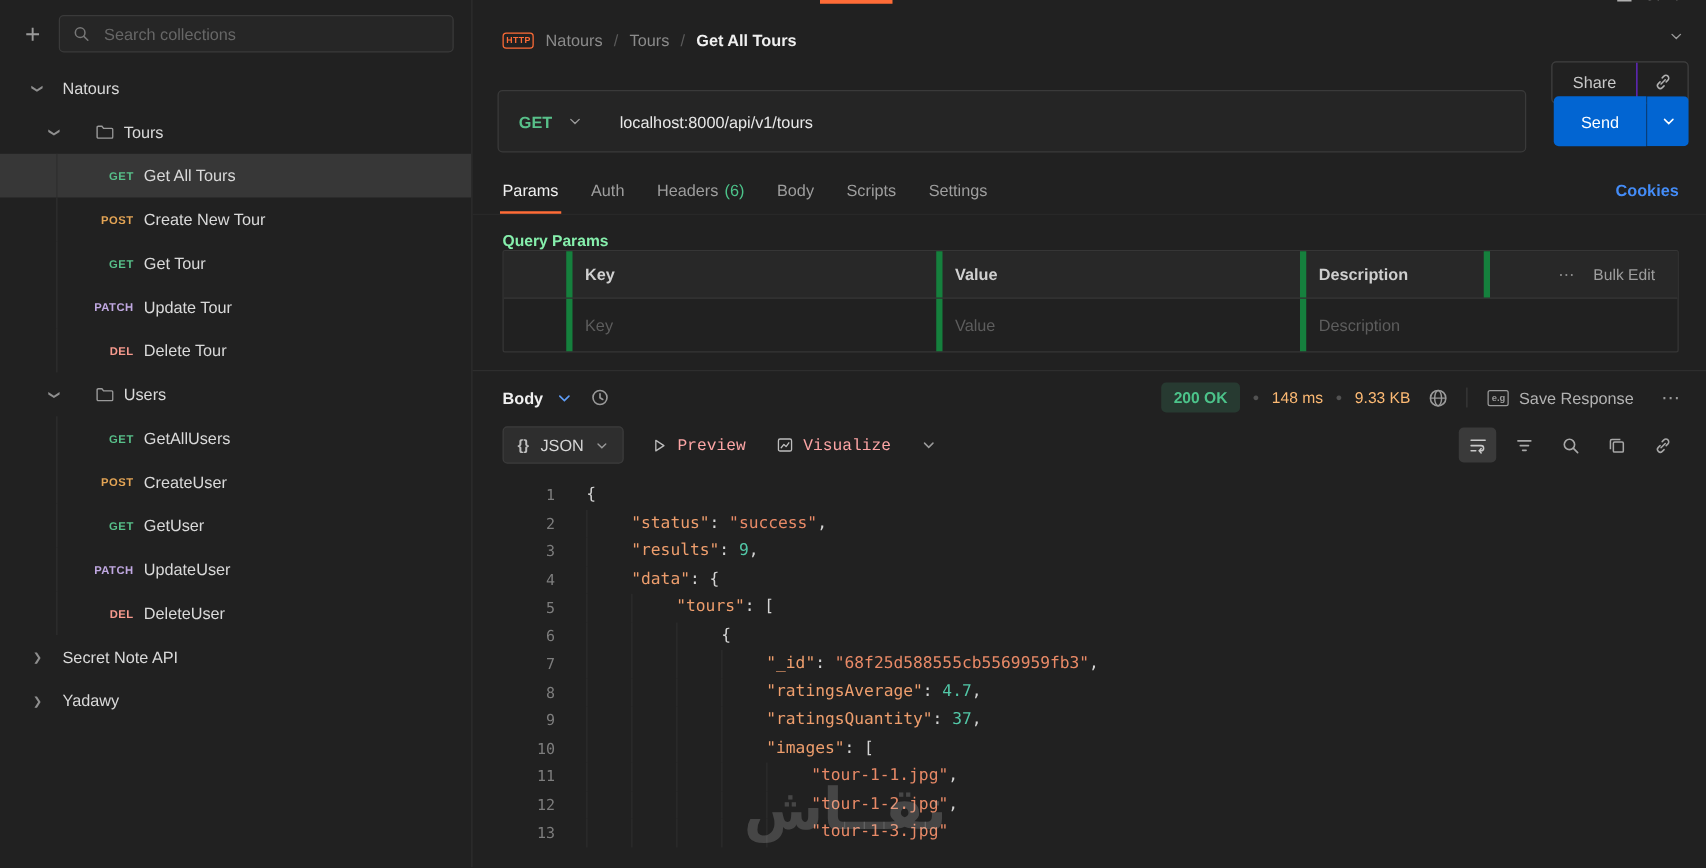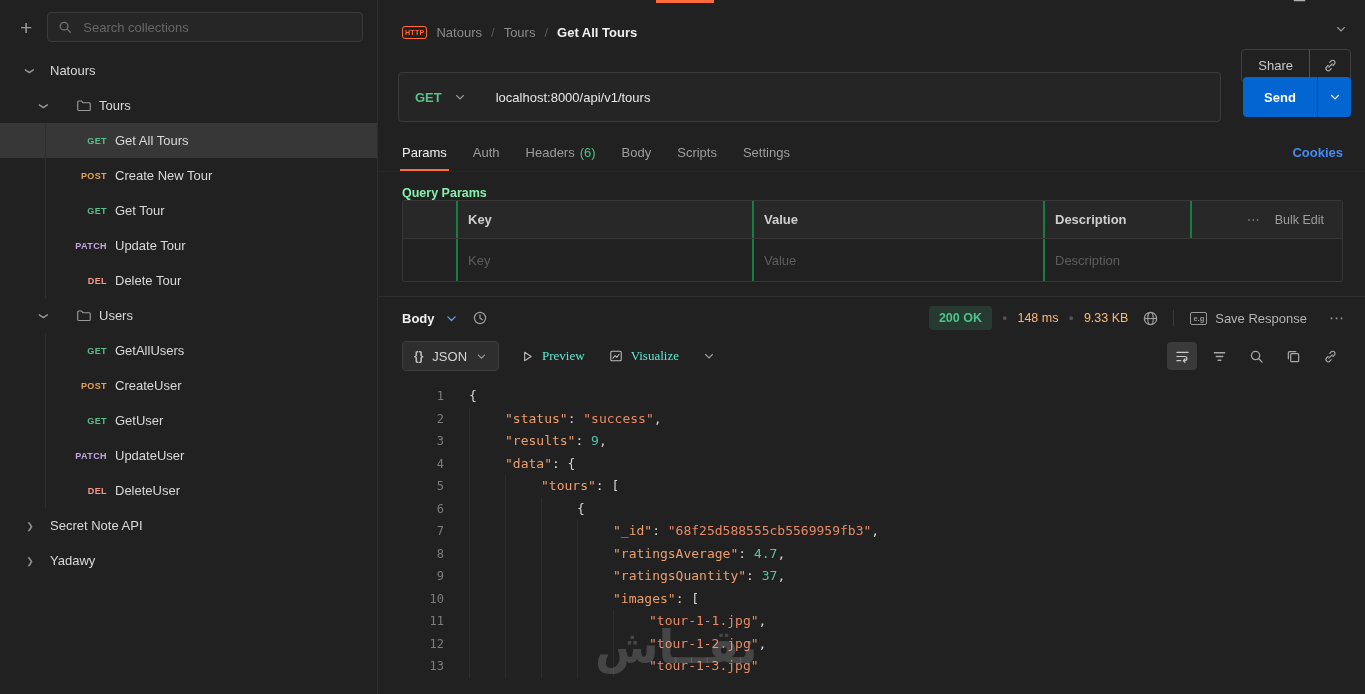--- a/index.html
+++ b/index.html
@@ -46,38 +46,38 @@
   .caret-btn { background:none; border:none; display:flex; align-items:center; padding:6px 4px; cursor:pointer; }
   .share-group { display:flex; border:1px solid #404040; border-radius:4px; overflow:hidden; height:34px; margin-left:14px; }
   .share-btn { padding:0 16px; color:#c9c9c9; font-size:13px; background:none; border:none; border-right:1px solid #6d28d9; font-family:inherit; cursor:pointer; }
   .link-btn { width:40px; display:flex; align-items:center; justify-content:center; background:none; border:none; cursor:pointer; }
 
   .url-row { display:flex; align-items:center; gap:22px; padding:8px 14px 12px 20px; }
   .url-bar { flex:1; height:50px; background:#252525; border:1px solid #3a3a3a; border-radius:4px; display:flex; align-items:center; }
   .method-select { display:flex; align-items:center; gap:12px; height:100%; padding:0 16px 0 16px; background:none; border:none; font-size:13px; font-weight:700; font-family:inherit; cursor:pointer; }
   .url-input { flex:1; height:100%; background:transparent; border:none; outline:none; color:#e8e8e8; font-size:13px; font-family:inherit; padding-left:14px; }
   .send-group { display:flex; height:40px; flex:none; }
-  .send-btn { width:74px; background:var(--send,#0265d2); color:#fff; font-size:13px; font-weight:700; border:none; border-radius:4px 0 0 4px; font-family:inherit; cursor:pointer; }
+  .send-btn { width:74px; background:var(--send,#0265d2); color:#fff; font-size:13px; font-weight:400; border:none; border-radius:4px 0 0 4px; font-family:inherit; cursor:pointer; }
   .send-caret { width:34px; background:var(--send,#0265d2); border:none; border-left:1px solid rgba(0,0,0,.3); border-radius:0 4px 4px 0; display:flex; align-items:center; justify-content:center; cursor:pointer; }
 
   .tabs-row { display:flex; align-items:center; justify-content:space-between; height:38px; padding:0 22px 0 24px; border-bottom:1px solid #282828;gap:34px; }
   .tabs { display:flex; gap:26px; height:100%; }
   .tab { display:flex; align-items:center; gap:5px; font-size:13px; color:#9e9e9e; height:100%; position:relative; cursor:pointer; }
   .tab.active { color:#f0f0f0; }
   .tab.active::after { content:""; position:absolute; bottom:0; left:-2px; right:-2px; height:2px; background:var(--accent,#ff6c37); }
   .tab .count { color:var(--green,#4cc38a); }
   .cookies { color:var(--blue,#448cf7); font-size:13px; font-weight:600; cursor:pointer; }
 
   .params-section { padding:14px 22px 0 24px; flex:none; }
   .section-title { font-size:12.5px; font-weight:700; color:#86efac; margin-bottom:0; }
   .qp-table { border:1px solid #363636; border-radius:2px; font-size:13px; }
   .qp-row { display:grid; grid-template-columns:55px 296px 291px 1fr 150px; height:38px; }
   .qp-row.qp-head { background:#282828; border-bottom:1px solid #363636; }
   .qp-row.qp-body { grid-template-columns:55px 296px 291px 1fr; height:42px; }
-  .qp-cell { display:flex; align-items:center; padding:0 10px; border-right:2px solid #15803d; color:#cfcfcf; font-weight:600; overflow:hidden; }
+  .qp-cell { display:flex; align-items:center; padding:0 10px; border-right:5px solid #15803d; color:#cfcfcf; font-weight:600; overflow:hidden; }
   .qp-cell:last-child { border-right:none; }
   .qp-body .qp-cell { font-weight:400; }
   .ph { color:#5d5d5d; }
   .qp-bulk { justify-content:flex-end; gap:14px; color:#9e9e9e; font-size:12.5px; font-weight:400; padding-right:18px; }
   .dots { color:#8a8a8a; letter-spacing:1px; font-size:13px; }
 
   .response { flex:1; min-height:0; display:flex; flex-direction:column; margin-top:14px; border-top:1px solid #2e2e2e; }
   .resp-meta { height:42px; flex:none; display:flex; align-items:center; justify-content:space-between; padding:0 14px 0 24px; }
   .resp-left { display:flex; align-items:center; gap:10px; }
   .body-label { font-size:13px; font-weight:700; color:#f0f0f0; }
@@ -88,21 +88,21 @@
   .dot { color:#525252; font-size:9px; }
   .vdiv { width:1px; height:16px; background:#3a3a3a; }
   .save-resp { display:flex; align-items:center; gap:8px; color:#b3b3b3; font-size:13px; background:none; border:none; font-family:inherit; cursor:pointer; }
   .eg-icon { border:1px solid #9a9a9a; border-radius:2px; font-size:7.5px; padding:1px 2px; color:#9a9a9a; font-weight:700; }
   .more-btn { color:#9a9a9a; background:none; border:none; font-size:15px; letter-spacing:1px; cursor:pointer; padding:2px 6px; }
 
   .resp-toolbar { flex:none; display:flex; align-items:center; justify-content:space-between; padding:2px 20px 8px 24px; }
   .rt-left { display:flex; align-items:center; gap:20px; }
   .json-btn { display:flex; align-items:center; gap:9px; background:#2e2e2e; border:1px solid #3d3d3d; border-radius:4px; height:30px; padding:0 11px; color:#d6d6d6; font-size:13px; font-family:inherit; cursor:pointer; }
   .braces { color:#bdbdbd; font-weight:700; font-size:12px; }
-  .rt-btn { display:flex; align-items:center; gap:8px; background:none; border:none; color:#5eead4; font-size:13px; font-family:Liberation Serif, serif; cursor:pointer; padding:4px 2px; }
+  .rt-btn { display:flex; align-items:center; gap:8px; background:none; border:none; color:#fca5a5; font-size:13px; font-family:Liberation Mono, monospace; cursor:pointer; padding:4px 2px; }
   .rt-right { display:flex; align-items:center; gap:7px; }
   .rt-icon { width:30px; height:28px; display:flex; align-items:center; justify-content:center; background:none; border:none; border-radius:4px; cursor:pointer; }
   .rt-icon.active { background:#3a3a3a; }
 
   .code { flex:1; overflow:hidden; padding:6px 0 0 20px; font-family:"DejaVu Sans Mono", monospace; font-size:13px; }
   .cline { display:flex; height:22.5px; line-height:22.5px; }
   .lnum { width:46px; text-align:right; color:#7d7d7d; font-size:12px; flex:none; }
   .ctext { display:flex; margin-left:25px; }
   .ctext span { white-space:pre; }
   .ig { width:36px; flex:none; border-left:1px solid #2c2c2c; }

